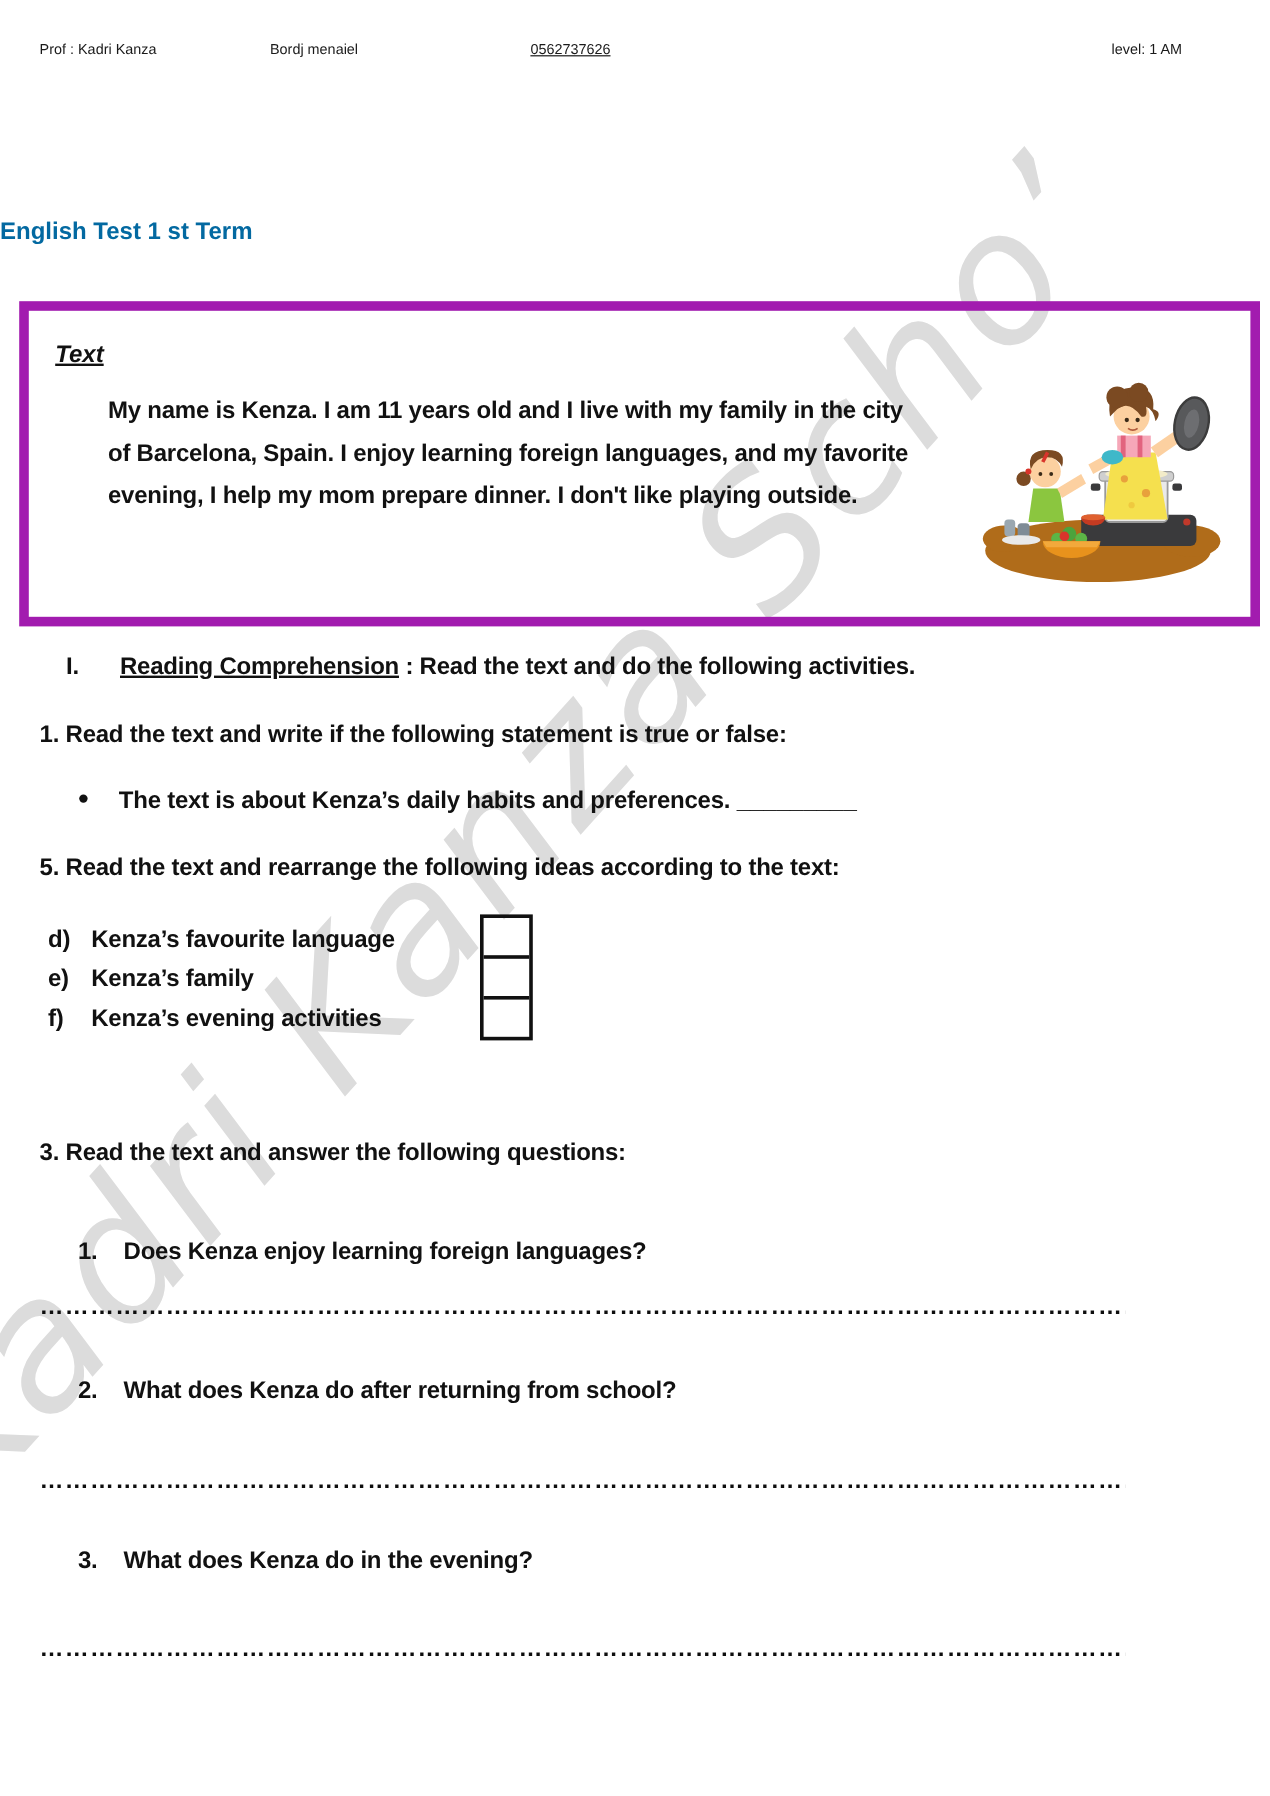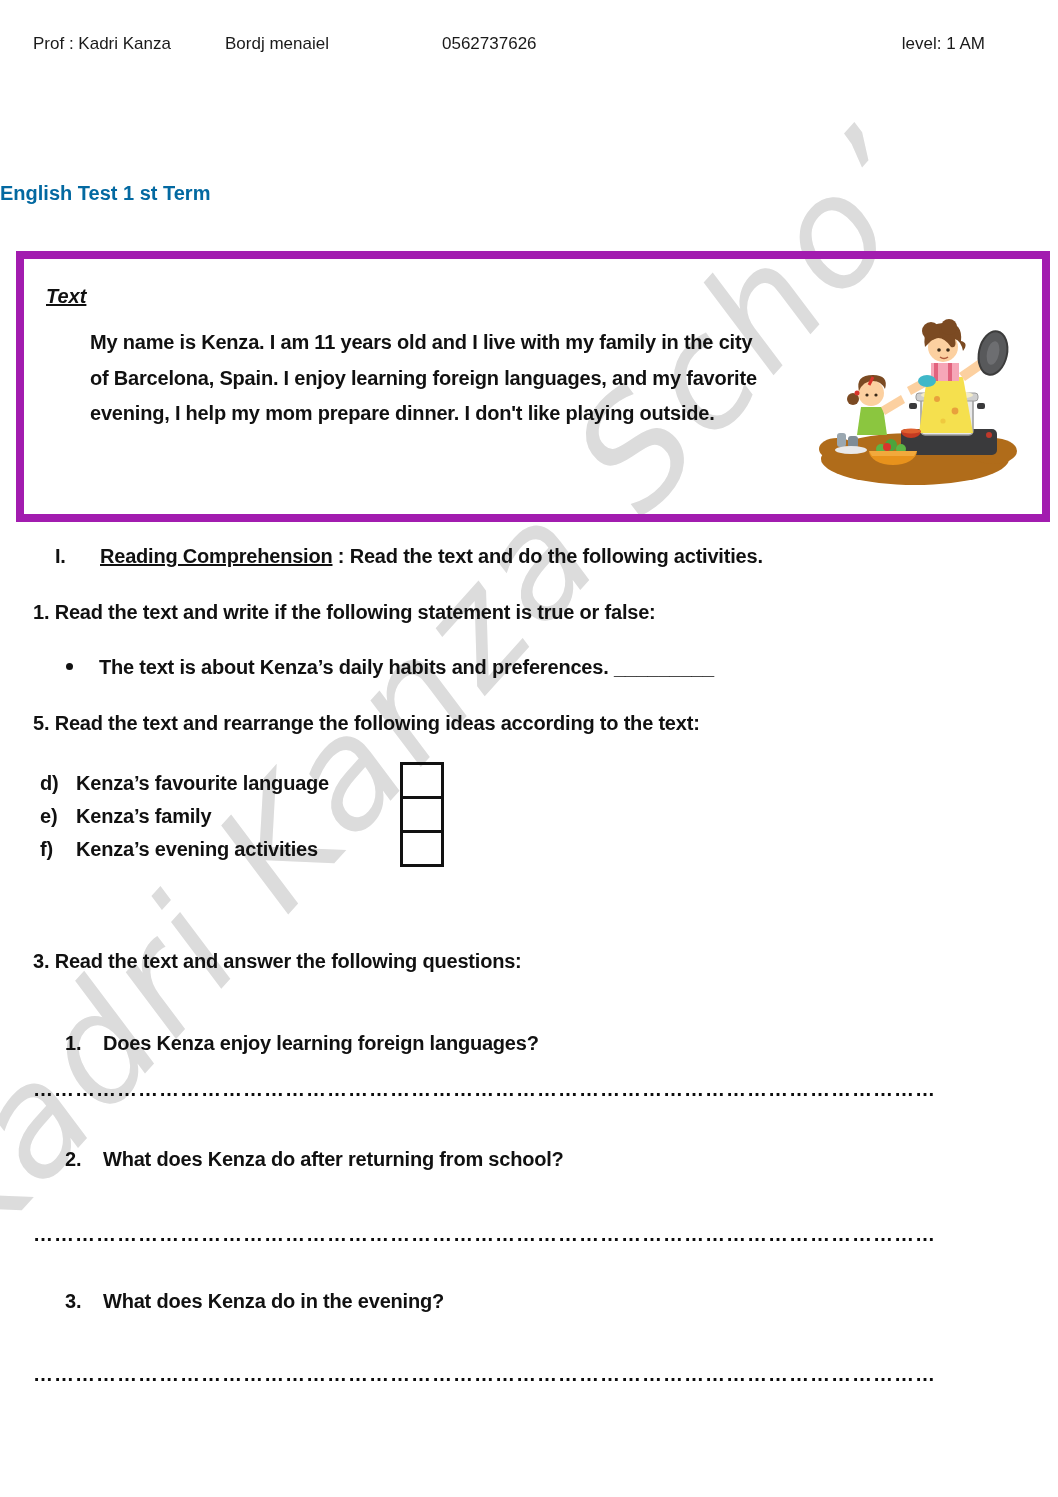--- a/index.html
+++ b/index.html
@@ -21,24 +21,24 @@
     font-size:150px;
     font-style:italic;
     letter-spacing:6px;
     color:#dcdcdc;
     white-space:nowrap;
     z-index:0;
     font-family:"DejaVu Sans",sans-serif;
   }
   .content{position:relative;z-index:1;}
   
-  .hdr{position:absolute;top:34px;font-size:17px;font-weight:400;color:#1a1a1a;white-space:nowrap;}
+  .hdr{position:absolute;top:34px;font-size:12px;font-weight:400;color:#1a1a1a;white-space:nowrap;}
   .hdr-prof{left:33px;}
   .hdr-loc{left:225px;}
-  .hdr-phone{left:442px;}
+  .hdr-phone{left:442px;text-decoration:underline;}
   .hdr-level{right:73px;}
   
   .title{
     position:absolute;top:182px;left:0;width:100%;
     text-align:left;font-size:20px;font-weight:700;color:#0369a1;
   }
   
   .textbox{
     position:absolute;left:16px;top:251px;
     width:1018px;height:255px;

